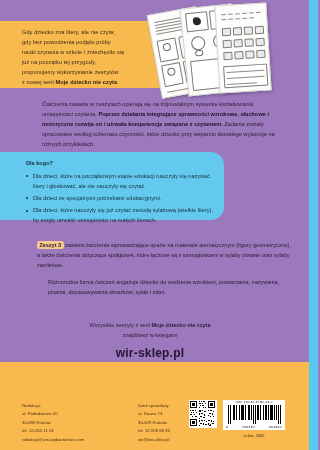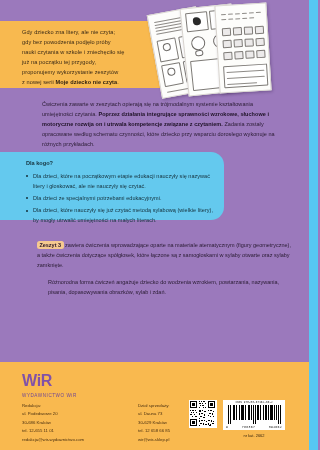--- a/index.html
+++ b/index.html
@@ -288,27 +288,30 @@
       </div>
     </div>
   </div>
 
   <p class="para-zeszyt">
     <span class="hl">Zeszyt 3</span><span> zawiera ćwiczenia wprowadzające oparte na materiale atematycznym (figury geometryczne), a także ćwiczenia dotyczące spółgłosek, które łączone są z samogłoskami w sylaby otwarte oraz sylaby zamknięte.</span>
   </p>
 
   <p class="para-forms">Różnorodna forma ćwiczeń angażuje dziecko do wodzenia wzrokiem, powtarzania, nazywania, pisania, dopasowywania obrazków, sylab i zdań.</p>
 
+  <div class="closing">
+    <div class="l1">
+      <span>Wszystkie zeszyty z serii </span><b>Moje dziecko nie czyta</b>
+    </div>
+    <div class="l2">znajdziesz w księgarni</div>
+    <div class="store">wir-sklep.pl</div>
+  </div>
 
   <div class="footer">
 
-    <div class="logo">
-      <div class="logo-word">WiR</div>
-      <div class="logo-sub">WYDAWNICTWO WiR</div>
-    </div>
 
     <div class="contact">
       <div class="ccol">
         <div class="ch">Redakcja:</div>
         <div class="cl">ul. Podedworze 20</div>
         <div class="cl">30-686 Kraków</div>
         <div class="cl">tel. 12-655 11 01</div>
         <div class="cl">redakcja@wir-wydawnictwo.com</div>
       </div>
       <div class="ccol">

